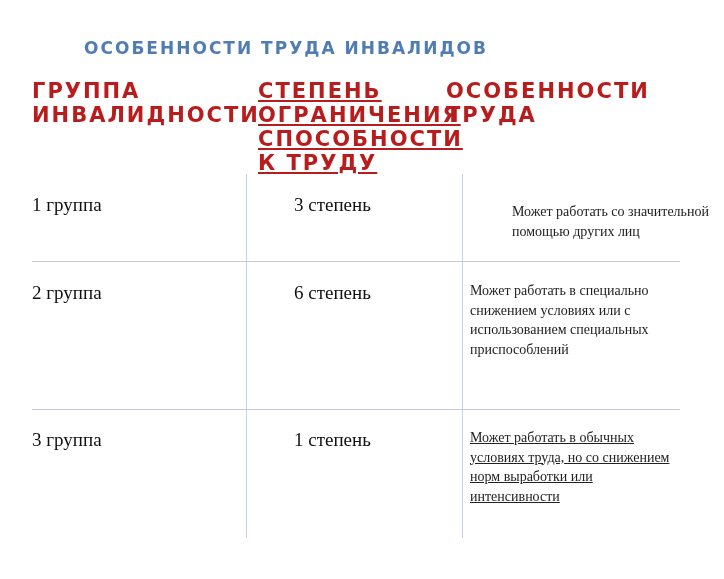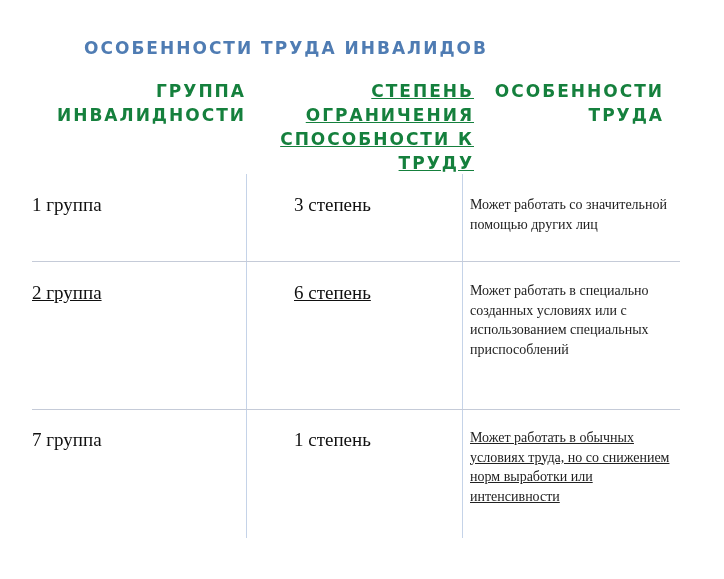--- a/index.html
+++ b/index.html
@@ -22,25 +22,25 @@
       text-align: center;
       color: #4f7cb3;
       font-family: "DejaVu Sans", "Liberation Sans", sans-serif;
       font-weight: bold;
       font-size: 17px;
       letter-spacing: 2px;
     }
     .hdr {
       position: absolute;
       top: 79px;
-      text-align: right;
-      color: #15803d;
+      text-align: left;
+      color: #b91c1c;
       font-family: "DejaVu Sans", "Liberation Sans", sans-serif;
       font-weight: bold;
-      font-size: 17px;
+      font-size: 21px;
       letter-spacing: 2px;
       line-height: 24px;
     }
     .hdr1 { left: 32px; width: 214px; }
     .hdr2 { left: 258px; width: 216px; text-decoration: underline; }
     .hdr3 { left: 446px; width: 218px; }
 
     .vline {
       position: absolute;
       width: 1px;
@@ -74,22 +74,22 @@
     .c2 { left: 246px; width: 216px; margin-left: 48px; }
     .c3 {
       left: 470px;
       width: 202px;
       font-size: 14px;
       line-height: 19.5px;
       font-family: "Liberation Serif", "DejaVu Serif", serif;
       color: #222222;
     }
     .r1 { top: 194px; }
-    .r1n { top: 195px; }
-    .r2 { top: 282px; text-decoration: underline; }
+    .r1n { top: 202px; margin-left: 42px; }
+    .r2 { top: 282px; }
     .r2n { top: 281px; }
     .r3 { top: 429px; }
     .r3n { top: 428px; text-decoration: underline; }
   </style>
 </head>
 <body>
 
 <div class="title">ОСОБЕННОСТИ ТРУДА ИНВАЛИДОВ</div>
 
 <div>
@@ -104,21 +104,21 @@
 
   <div>
     <div class="cell big c1 r1">1 группа</div>
     <div class="cell big c2 r1">3 степень</div>
     <div class="cell c3 r1n">Может работать со значительной помощью других лиц</div>
   </div>
 
   <div>
     <div class="cell big c1 r2">2 группа</div>
     <div class="cell big c2 r2">6 степень</div>
-    <div class="cell c3 r2n">Может работать в специально созданных условиях или с использованием специальных приспособлений</div>
+    <div class="cell c3 r2n">Может работать в специально снижением условиях или с использованием специальных приспособлений</div>
   </div>
 
   <div>
-    <div class="cell big c1 r3">7 группа</div>
+    <div class="cell big c1 r3">3 группа</div>
     <div class="cell big c2 r3">1 степень</div>
     <div class="cell c3 r3n">Может работать в обычных условиях труда, но со снижением норм выработки или интенсивности</div>
   </div>
 </div>
 
 </body></html>

